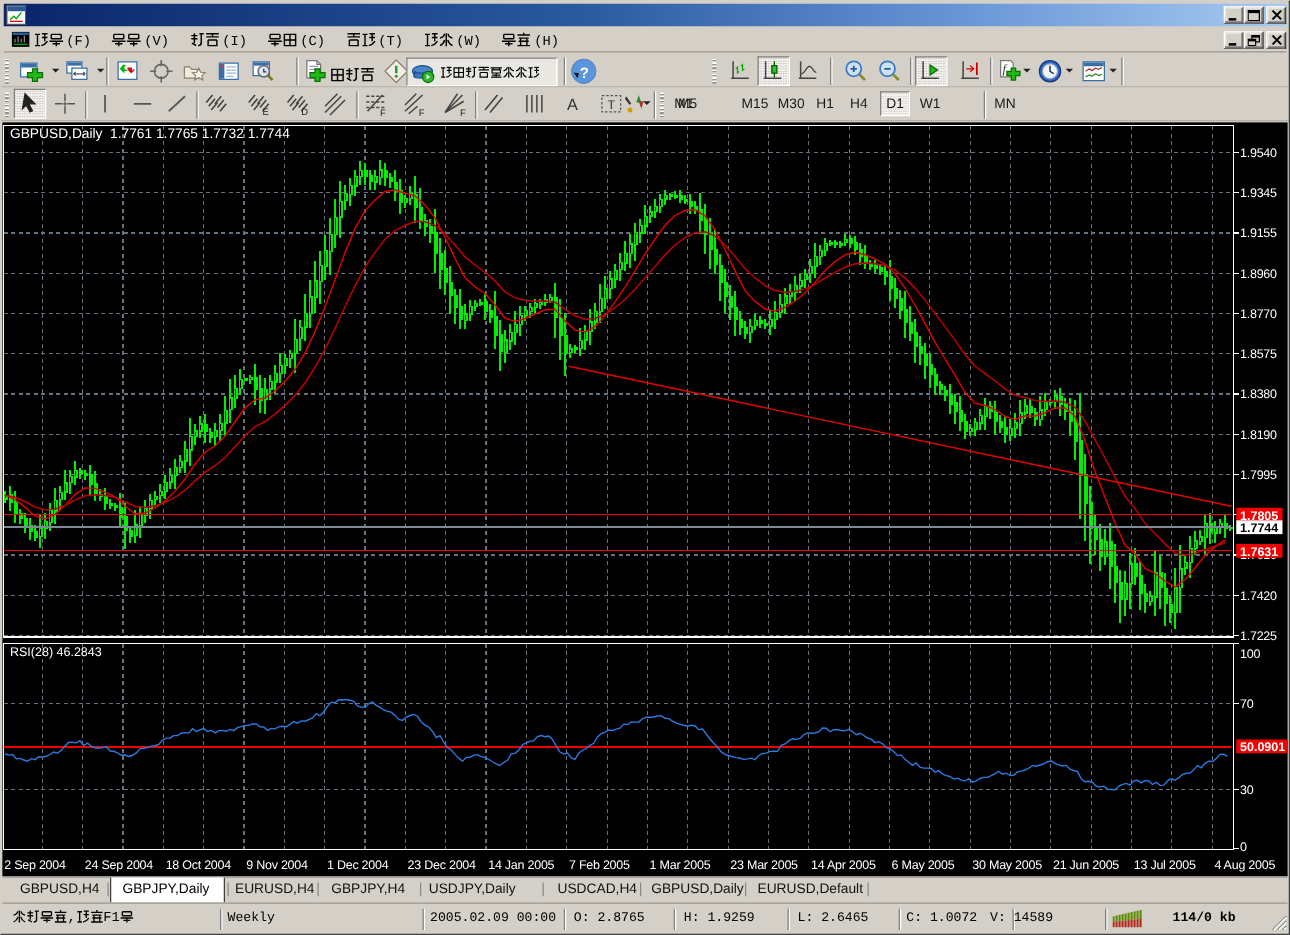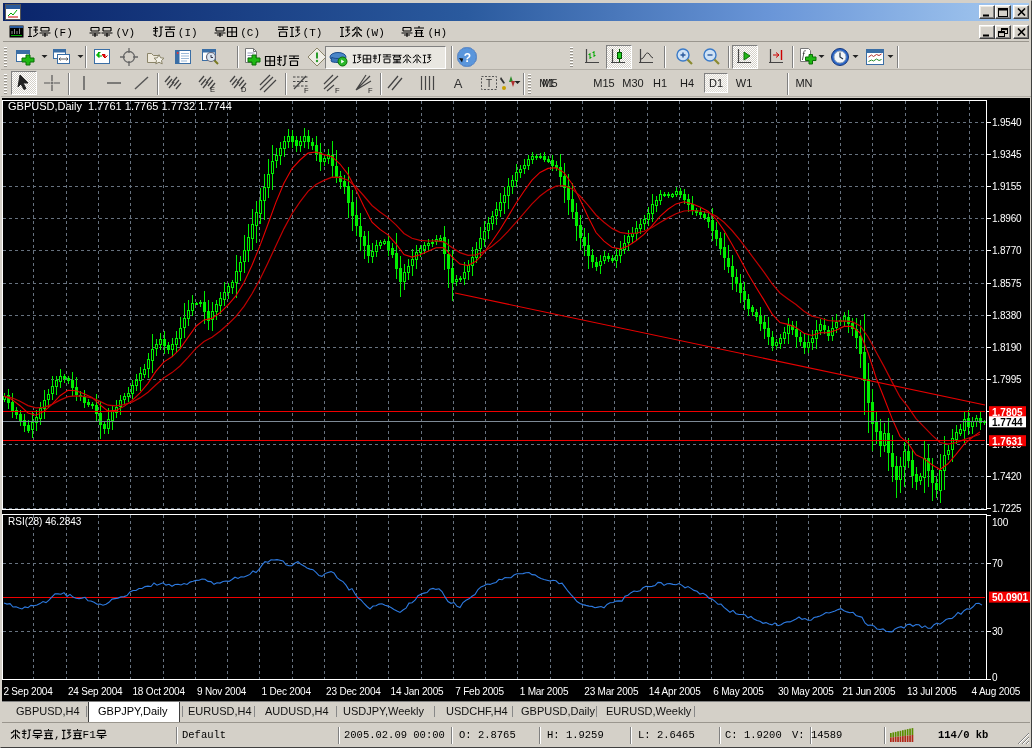--- a/index.html
+++ b/index.html
@@ -727,25 +727,25 @@
         <text x="990" y="503.1" font-size="10" font-weight="bold" fill="#fff">50.0901</text>
       </g>
 <text x="6" y="12" fill="#fff" font-size="11">GBPUSD,Daily&nbsp;&nbsp;1.7761 1.7765 1.7732 1.7744</text>
 <text x="6" y="427" fill="#fff" font-size="10">RSI(28) 46.2843</text>
 </svg></div>
 <div id="tabs">
     <div class="ab" style="left:86px;top:0;width:92px;height:20px;background:#fff;border-left:1px solid #404040;border-right:1px solid #404040"></div>
     <div class="tab" style="left:14px">GBPUSD,H4</div>
     <div class="tab" style="left:96px;font-weight:normal;color:#000">GBPJPY,Daily</div>
     <div class="tab" style="left:186px">EURUSD,H4</div>
-    <div class="tab" style="left:263px">AUDUSD,H4</div>
-    <div class="tab" style="left:341px">USDJPY,Weekly</div>
-    <div class="tab" style="left:444px">USDCHF,H4</div>
+    <div class="tab" style="left:263px">GBPJPY,H4</div>
+    <div class="tab" style="left:341px">USDJPY,Daily</div>
+    <div class="tab" style="left:444px">USDCAD,H4</div>
     <div class="tab" style="left:519px">GBPUSD,Daily</div>
-    <div class="tab" style="left:604px">EURUSD,Weekly</div>
+    <div class="tab" style="left:604px">EURUSD,Default</div>
     <div class="tsep" style="left:84px"></div>
     <div class="tsep" style="left:180px"></div>
     <div class="tsep" style="left:252px"></div>
     <div class="tsep" style="left:334px"></div>
     <div class="tsep" style="left:432px"></div>
     <div class="tsep" style="left:510px"></div>
     <div class="tsep" style="left:594px"></div>
     <div class="tsep" style="left:692px"></div>
   </div>
 <div id="status">
@@ -765,26 +765,26 @@
         <path d="M2 1.5H10 M2 1.5V5 M2 5H10 M10 1.5V5 M0.5 7H11.5 M3 9H9 M6 7V11" stroke="#000" fill="none" stroke-width="1.15"></path>
       </svg></div>
     <div class="ssep" style="left:174px"></div>
     <div class="ssep" style="left:336px"></div>
     <div class="ssep" style="left:449px"></div>
     <div class="ssep" style="left:537px"></div>
     <div class="ssep" style="left:628px"></div>
     <div class="ssep" style="left:717px"></div>
     <div class="ssep" style="left:808px"></div>
     <div class="ssep" style="left:882px"></div>
-    <div class="stxt" style="left:180px">Default</div>
+    <div class="stxt" style="left:180px">Weekly</div>
     <div class="stxt" style="left:342px">2005.02.09 00:00</div>
     <div class="stxt" style="left:457px">O: 2.8765</div>
     <div class="stxt" style="left:545px">H: 1.9259</div>
     <div class="stxt" style="left:636px">L: 2.6465</div>
-    <div class="stxt" style="left:723px">C: 1.9200</div>
+    <div class="stxt" style="left:723px">C: 1.0072</div>
     <div class="stxt" style="left:790px">V: 14589</div>
     <svg class="ab" style="left:888px;top:5px" width="26" height="14" viewBox="0 0 26 14">
       <rect x="0.0" y="5.0" width="1.7" height="4.5" fill="#5a8c00"></rect>
       <rect x="0.0" y="9.5" width="1.7" height="4.5" fill="#b02818"></rect>
       <rect x="2.4" y="4.4" width="1.7" height="4.8" fill="#5a8c00"></rect>
       <rect x="2.4" y="9.2" width="1.7" height="4.8" fill="#b02818"></rect>
       <rect x="4.8" y="3.9" width="1.7" height="5.0" fill="#5a8c00"></rect>
       <rect x="4.8" y="8.9" width="1.7" height="5.0" fill="#b02818"></rect>
       <rect x="7.199999999999999" y="3.3" width="1.7" height="5.3" fill="#5a8c00"></rect>
       <rect x="7.199999999999999" y="8.7" width="1.7" height="5.3" fill="#b02818"></rect>

